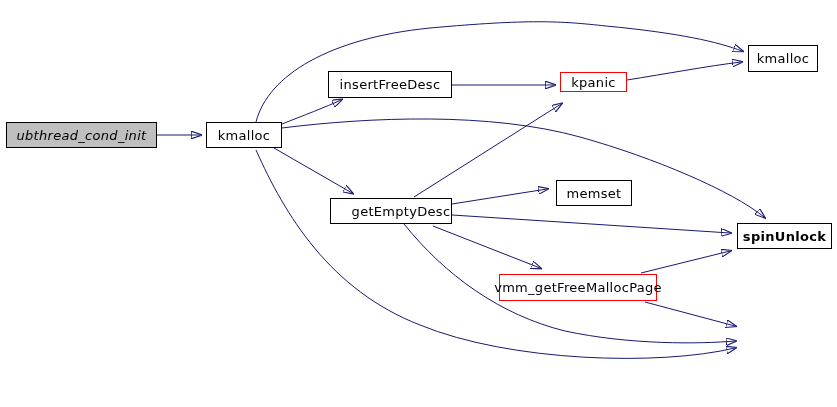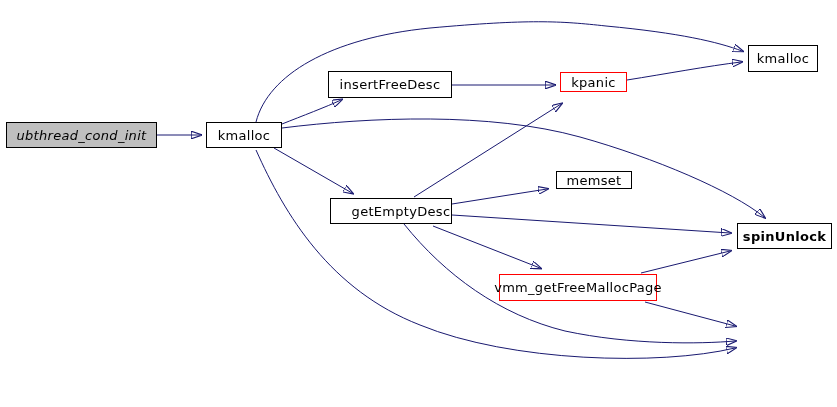--- a/index.html
+++ b/index.html
@@ -84,20 +84,20 @@
   <div class="node" style="left:206px; top:122px; width:76px; height:26px;">kmalloc</div>
 
   <div class="node" style="left:328px; top:71px; width:124px; height:27px;">insertFreeDesc</div>
 
   <div class="node truncated" style="left:560px; top:72px; width:67px; height:20px;">kpanic</div>
 
   <div class="node" style="left:748px; top:45px; width:70px; height:27px;">kmalloc</div>
 
   <div class="node" style="left:330px; top:198px; width:122px; height:26px;padding-left:20px;">getEmptyDesc</div>
 
-  <div class="node" style="left:556px; top:171px; width:76px; height:18px;">memset</div>
+  <div class="node" style="left:556px; top:180px; width:76px; height:26px;">memset</div>
 
   <div class="node" style="left:737px; top:223px; width:95px; height:26px;font-weight:bold;">spinUnlock</div>
 
   <div class="node truncated" style="left:499px; top:274px; width:158px; height:27px;">vmm_getFreeMallocPage</div>
 
 
 </div>
 
 </body></html>

